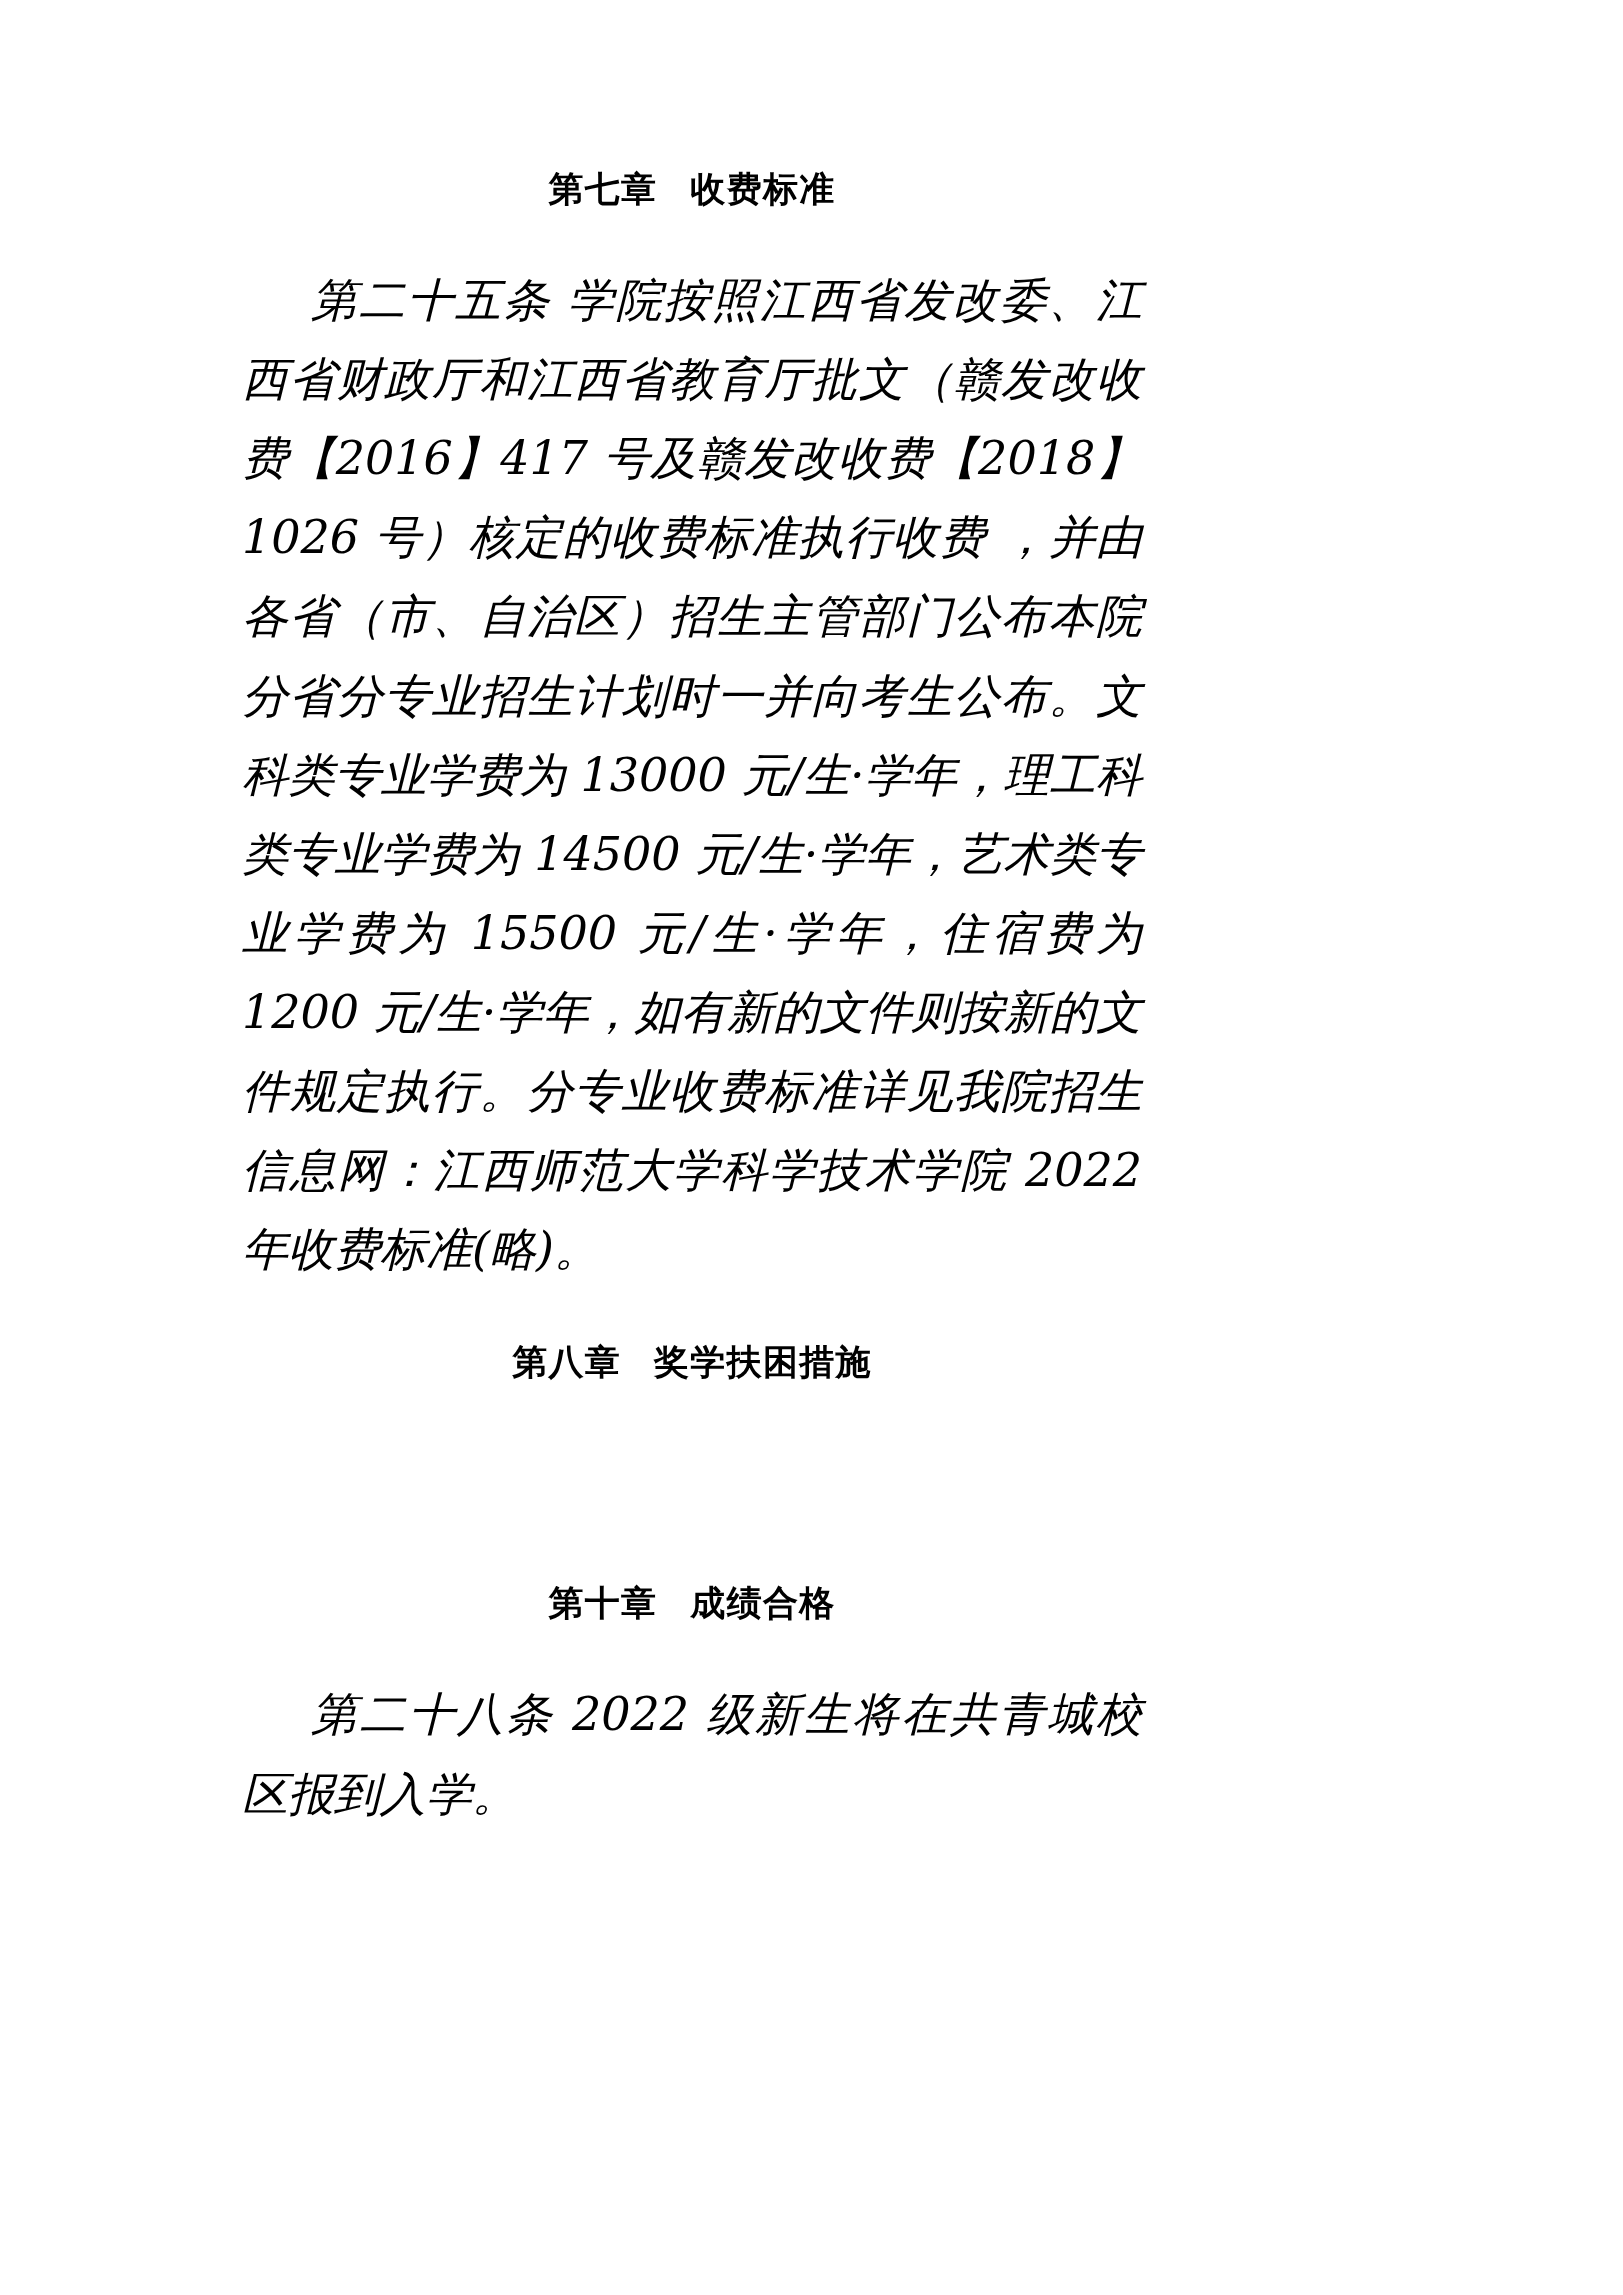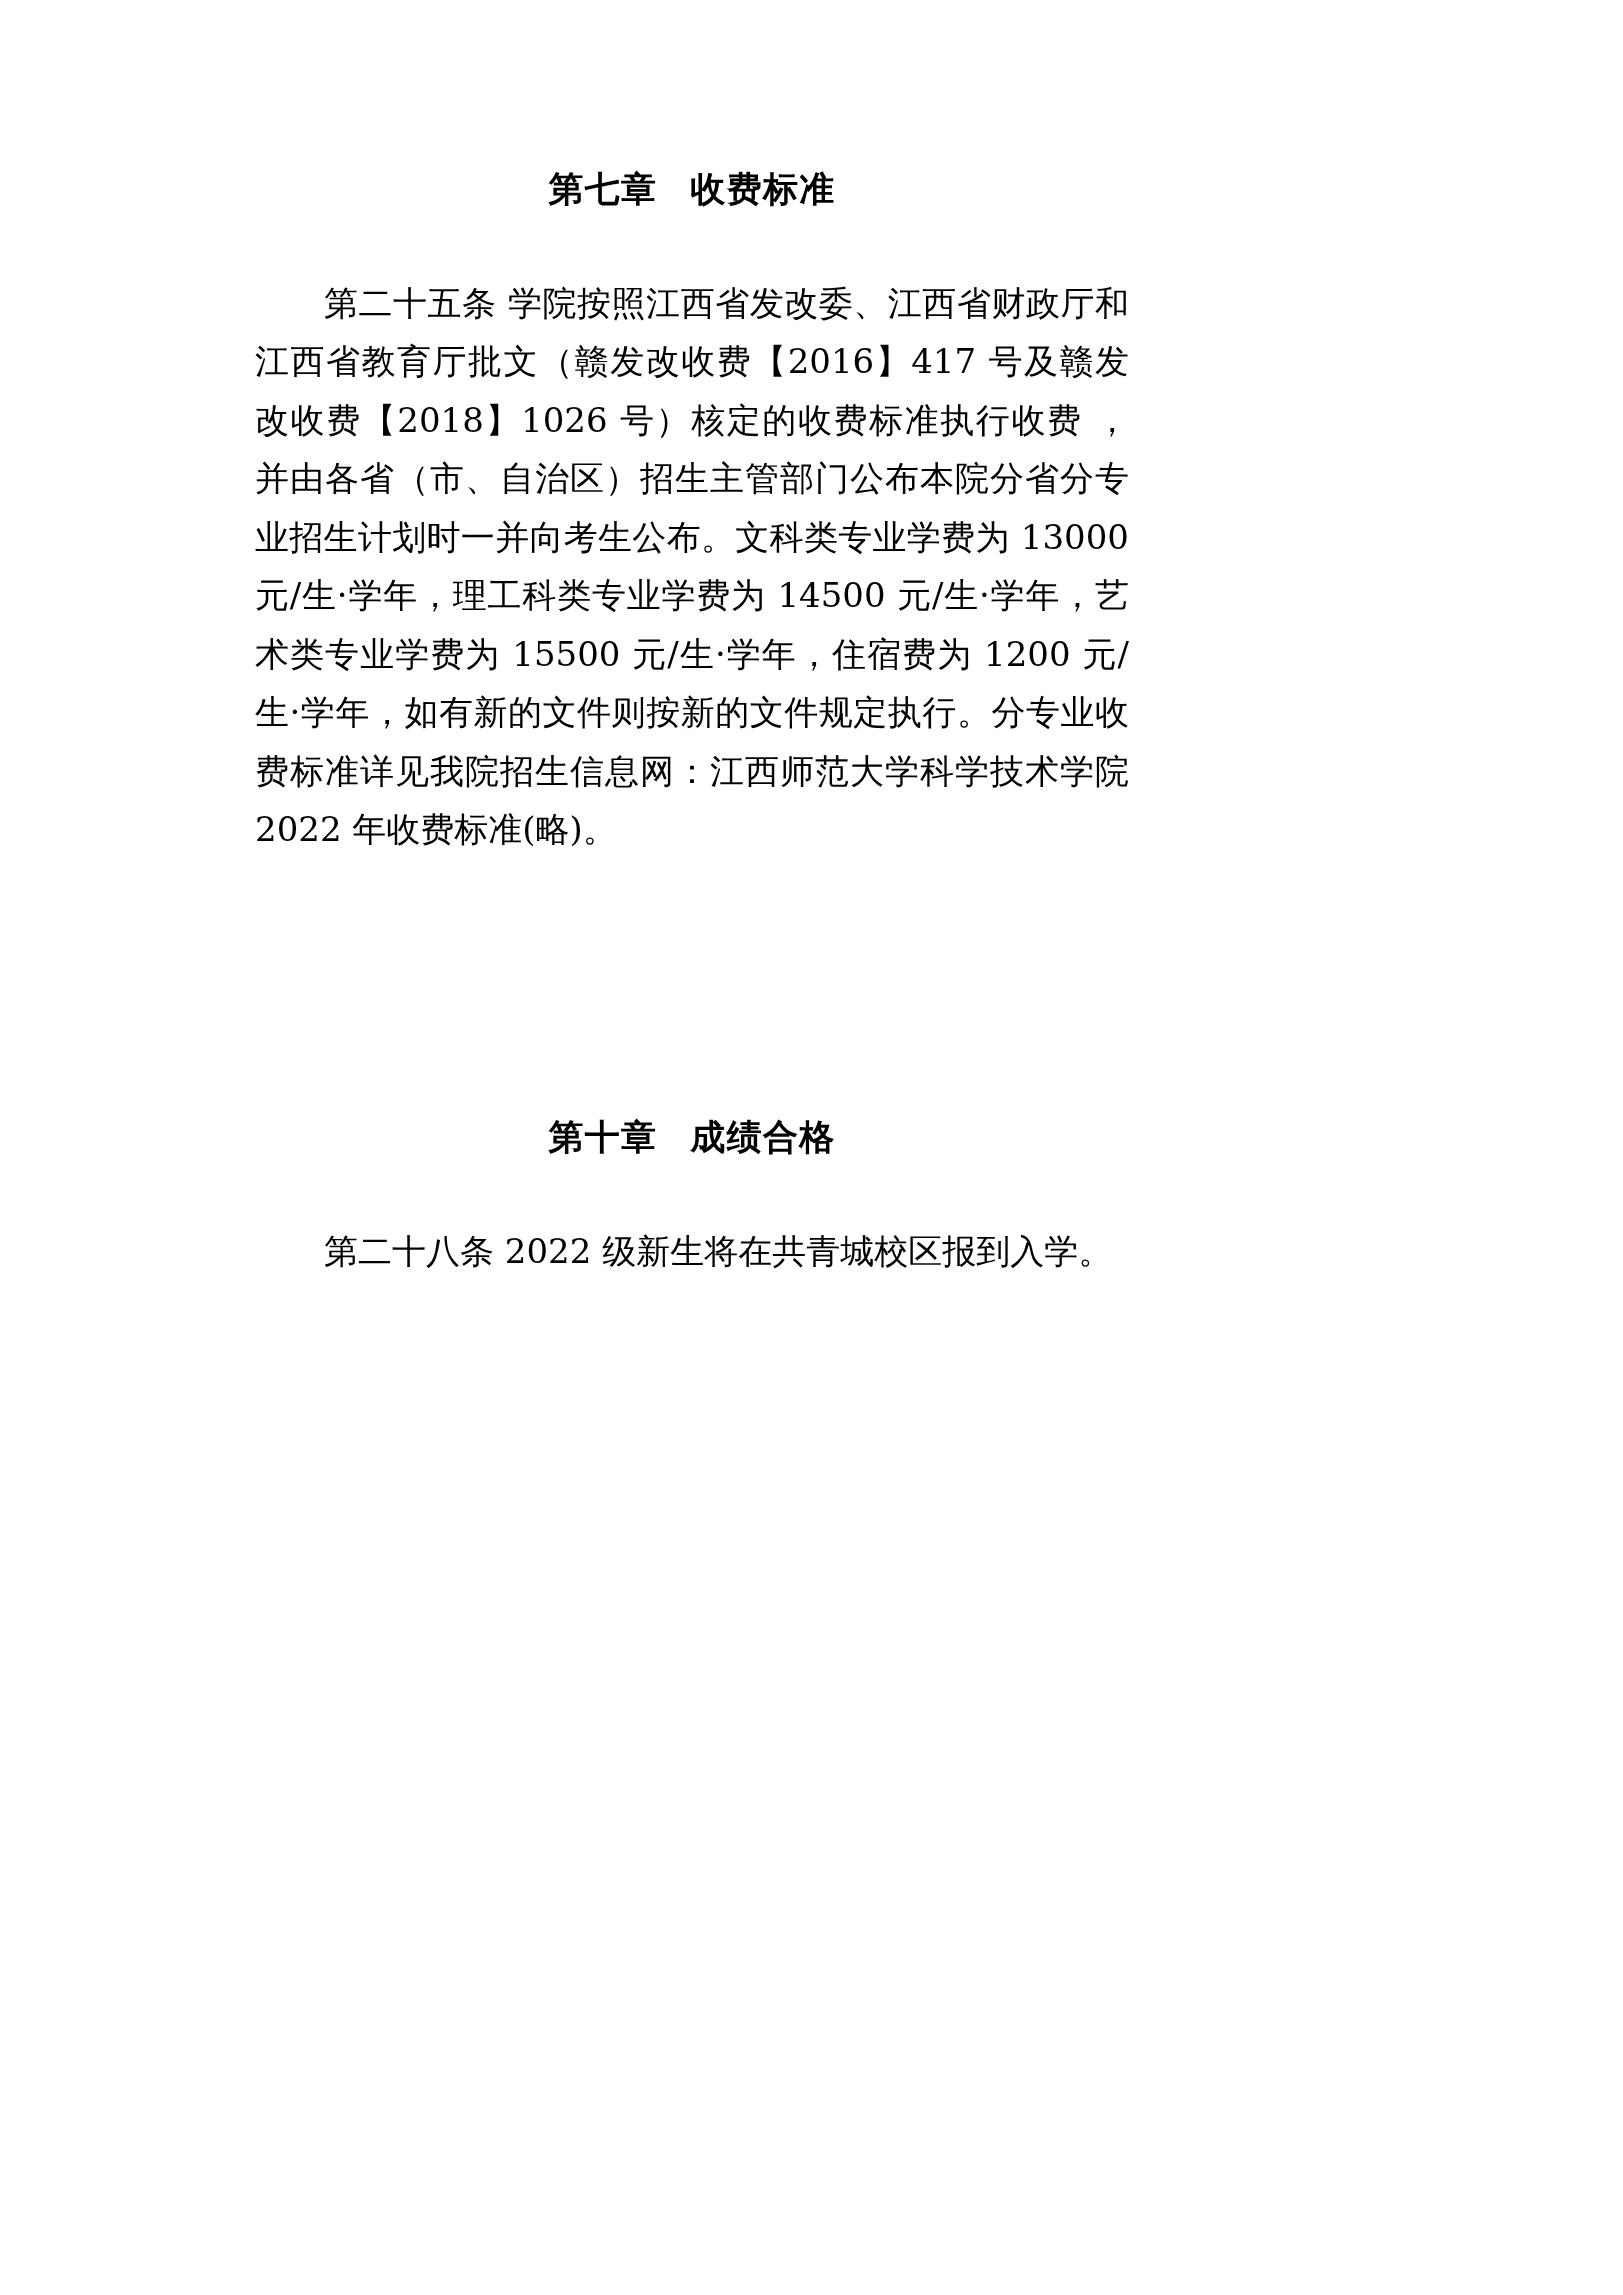--- a/index.html
+++ b/index.html
@@ -27,27 +27,28 @@
     font-weight: bold;
     letter-spacing: 1.3px;
     margin: 0;
     line-height: 1.4;
   }
   .chapter-title .gap {
     display: inline-block;
     width: 33px;
   }
   .para {
-    font-size: 34px;
+    font-size: 46px;
     line-height: 1.72;
     text-align: justify;
     text-align-last: left;
     text-justify: inter-ideograph;
-    margin: 13px;
+    margin: 0;
     letter-spacing: 0px;
+    font-style: italic;
   }
   .indent {
     text-indent: 69px;
   }
   .spacer-lg { height: 48px; }
 </style>
 </head>
 <body>
 
 <div class="page">
@@ -55,20 +56,23 @@
   <h2 class="chapter-title">
     <span>第七章</span><span class="gap"></span><span>收费标准</span>
   </h2>
 
   <div class="spacer-lg"></div>
 
   <p class="para indent">第二十五条 学院按照江西省发改委、江西省财政厅和江西省教育厅批文（赣发改收费【2016】417 号及赣发改收费【2018】1026 号）核定的收费标准执行收费 ，并由各省（市、自治区）招生主管部门公布本院分省分专业招生计划时一并向考生公布。文科类专业学费为 13000 元/生·学年，理工科类专业学费为 14500 元/生·学年，艺术类专业学费为 15500 元/生·学年，住宿费为 1200 元/生·学年，如有新的文件则按新的文件规定执行。分专业收费标准详见我院招生信息网：江西师范大学科学技术学院 2022 年收费标准(略)。</p>
 
   <div class="spacer-lg"></div>
 
+  <h2 class="chapter-title">
+    <span>第八章</span><span class="gap"></span><span>奖学扶困措施</span>
+  </h2>
 
   <div class="spacer-lg"></div>
 
 
   <div class="spacer-lg"></div>
 
 
   <div class="spacer-lg"></div>
 
 

